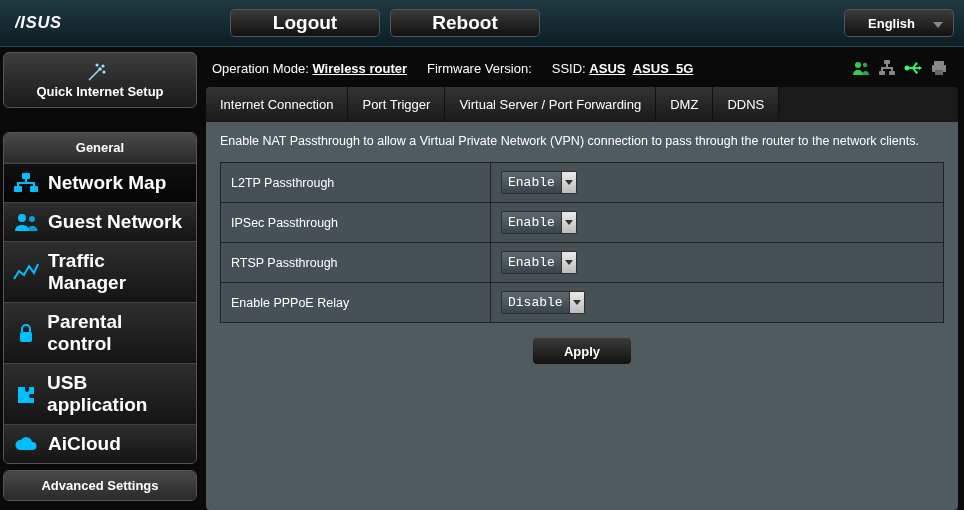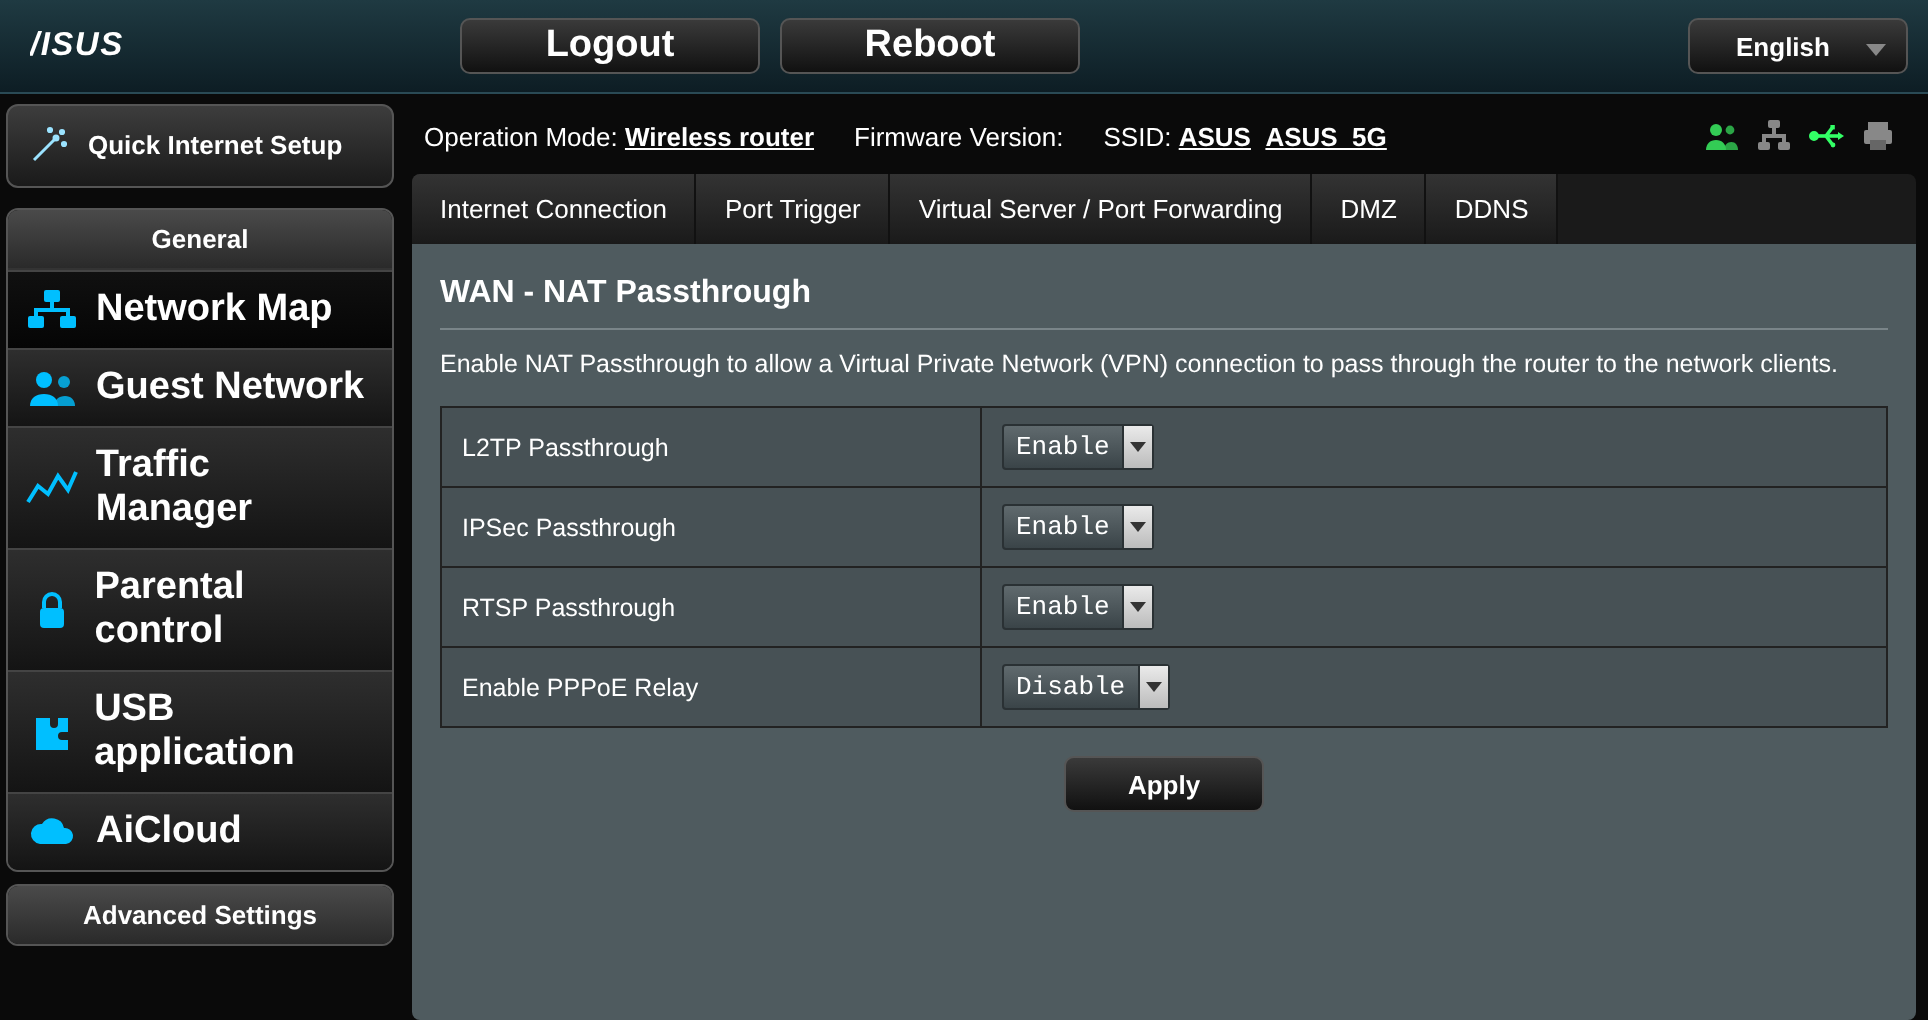--- a/index.html
+++ b/index.html
@@ -81,22 +81,23 @@
   }
   .sidebar {
     width: 200px;
     background: #0a0a0a;
     padding: 5px 3px;
   }
   .side-card {
     background: linear-gradient(to bottom, #3d3d3d 0%, #1a1a1a 100%);
     border: 1px solid #555;
     border-radius: 6px;
-    margin-bottom: 10px;
+    margin-bottom: 24px;
     overflow: hidden;
+    flex-direction: column;
   }
   .quick-setup {
     display:flex;
     align-items:center;
     padding: 8px 8px;
     color:#fff;
     font-weight:bold;
     cursor:pointer;
   }
   .quick-setup .wand {
@@ -446,21 +447,20 @@
 
     <div class="tabs">
       <div class="tab">Internet Connection</div>
       <div class="tab">Port Trigger</div>
       <div class="tab">Virtual Server / Port Forwarding</div>
       <div class="tab">DMZ</div>
       <div class="tab">DDNS</div>
     </div>
 
     <div class="content-panel">
-      <div class="panel-title">WAN - NAT Passthrough</div>
       <div class="panel-desc">Enable NAT Passthrough to allow a Virtual Private Network (VPN) connection to pass through the router to the network clients.</div>
 
       <table class="settings-table">
         <tbody>
         <tr>
           <td class="label-cell">L2TP Passthrough</td>
           <td>
             <div class="sel-wrap">
               <span>Enable</span>
               <span class="arrow"></span>

